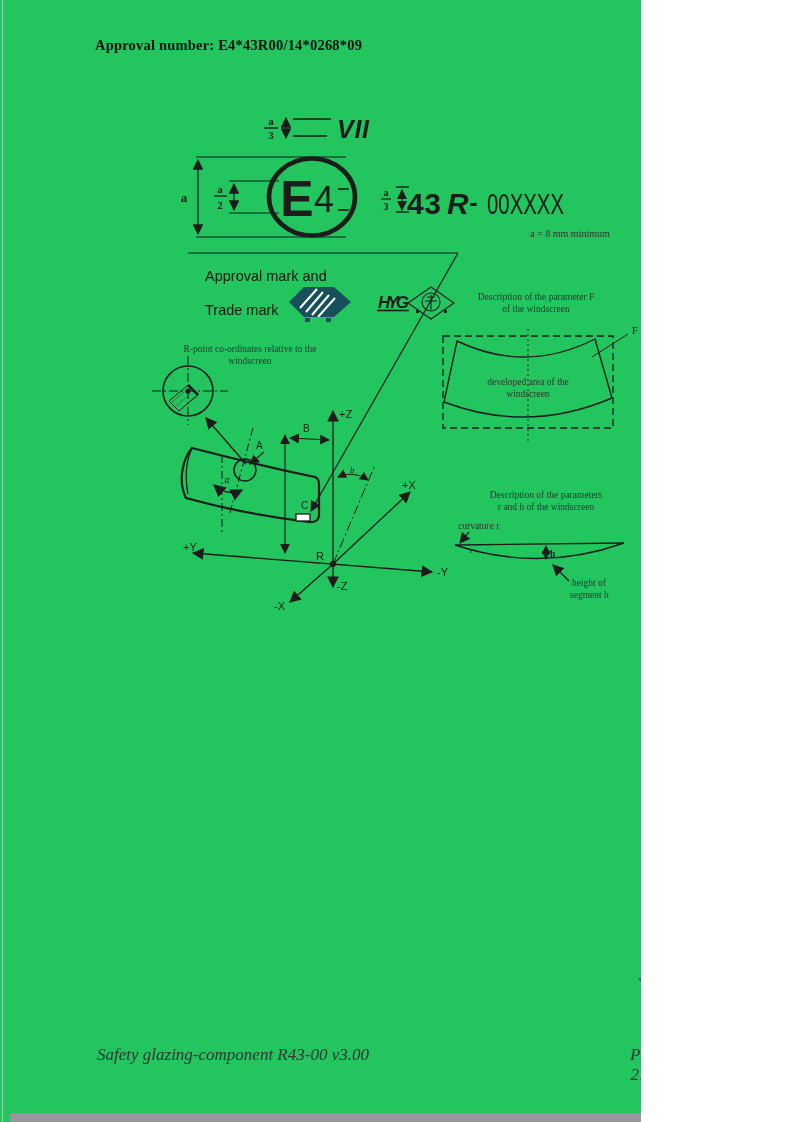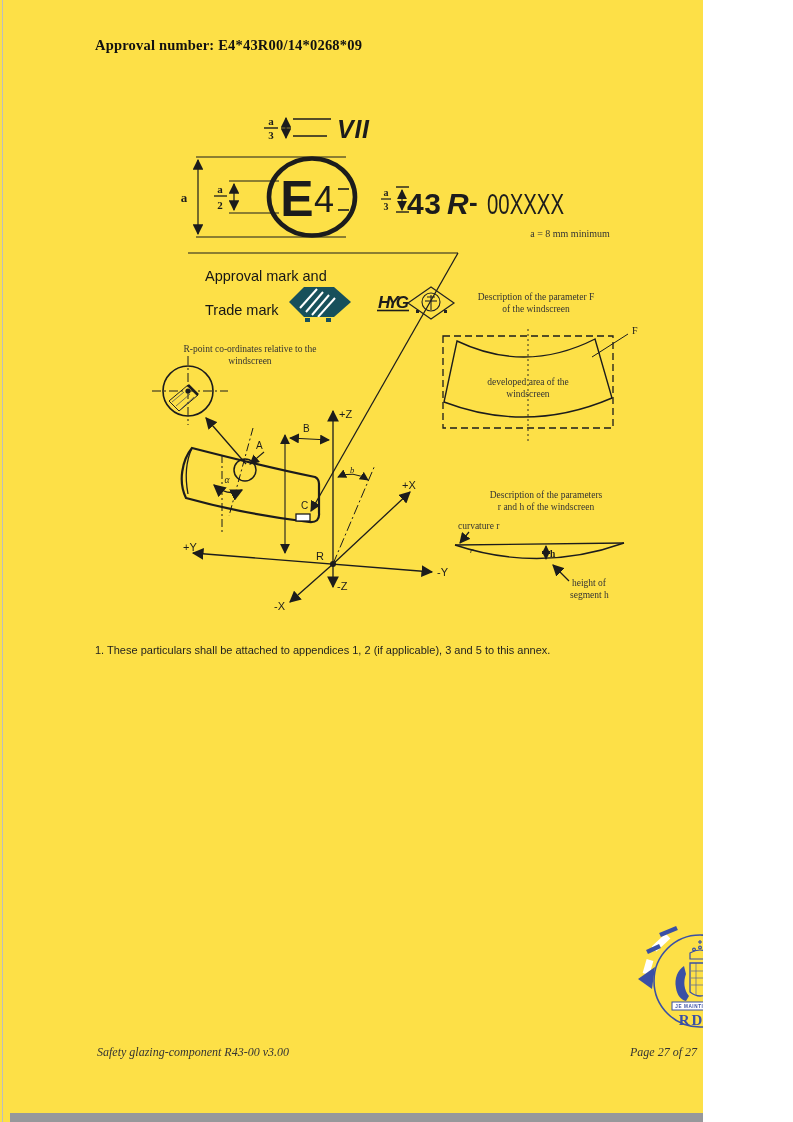--- a/index.html
+++ b/index.html
@@ -1,24 +1,24 @@
 <!DOCTYPE html>
 <html><head>
 <meta charset="utf-8">
 <style>
   html,body{margin:0;padding:0;background:#ffffff;}
-  .page{position:relative;width:703px;height:1122px;background:#fde047;overflow:hidden;
+  .page{position:relative;width:641px;height:1122px;background:#22c55e;overflow:hidden;
         font-family:"Liberation Sans",sans-serif;color:#1c1c1c;}
   .edge-left{position:absolute;left:2px;top:0;width:1px;height:1122px;background:#bdbdbd;}
   .page-break-bar{position:absolute;left:10px;top:1113px;width:712px;height:9px;background:#97989b;}
   .hdr{position:absolute;left:95px;top:37px;font-family:"Liberation Serif",serif;
        font-weight:bold;font-size:14.5px;letter-spacing:.2px;color:#111;}
   .footnote{position:absolute;left:95px;top:644px;font-size:11px;color:#1f1f1f;}
   .foot{position:absolute;top:1045px;font-family:"Liberation Serif",serif;font-style:italic;
-        font-size:12px;color:#333;}
+        font-size:17px;color:#333;}
   .foot-l{left:97px;} .foot-r{left:630px;text-align:right;}
   svg{position:absolute;left:0;top:0;}
   .t-serif{font-family:"Liberation Serif",serif;}
   .t-sans{font-family:"Liberation Sans",sans-serif;}
   .ink{fill:#1c1c1c;} .sink{stroke:#1c1c1c;}
   .grey{fill:#333;}
 </style>
 </head>
 <body>
 
@@ -226,18 +226,17 @@
         <line x1="691" y1="985" x2="709" y2="985" stroke="#3a50a5" stroke-width="0.6"></line>
         <line x1="696" y1="963" x2="696" y2="995" stroke="#3a50a5" stroke-width="0.6"></line>
         <line x1="704" y1="963" x2="704" y2="995" stroke="#3a50a5" stroke-width="0.6"></line>
       </g>
       <rect x="672" y="1002" width="56" height="8" fill="#ffffff" stroke="#3a50a5" stroke-width="1"></rect>
       <text x="700" y="1008.3" font-size="4.6" text-anchor="middle" fill="#3a50a5" class="t-sans" font-weight="bold" letter-spacing="0.6">JE MAINTIENDRAI</text>
       <text x="700" y="1025" font-size="15" text-anchor="middle" fill="#3a50a5" class="t-serif" font-weight="600" letter-spacing="2">RDW</text>
     </g>
   </svg>
 
-  <div class="footnote">1. These particulars shall be attached to appendices 1, 2 (if applicable), 3 and 5 to this annex.</div>
   <div class="foot foot-l">Safety glazing-component R43-00 v3.00</div>
   <div class="foot foot-r">Page 27 of 27</div>
 
   <div class="page-break-bar"></div>
 </div>
 
 </body></html>

